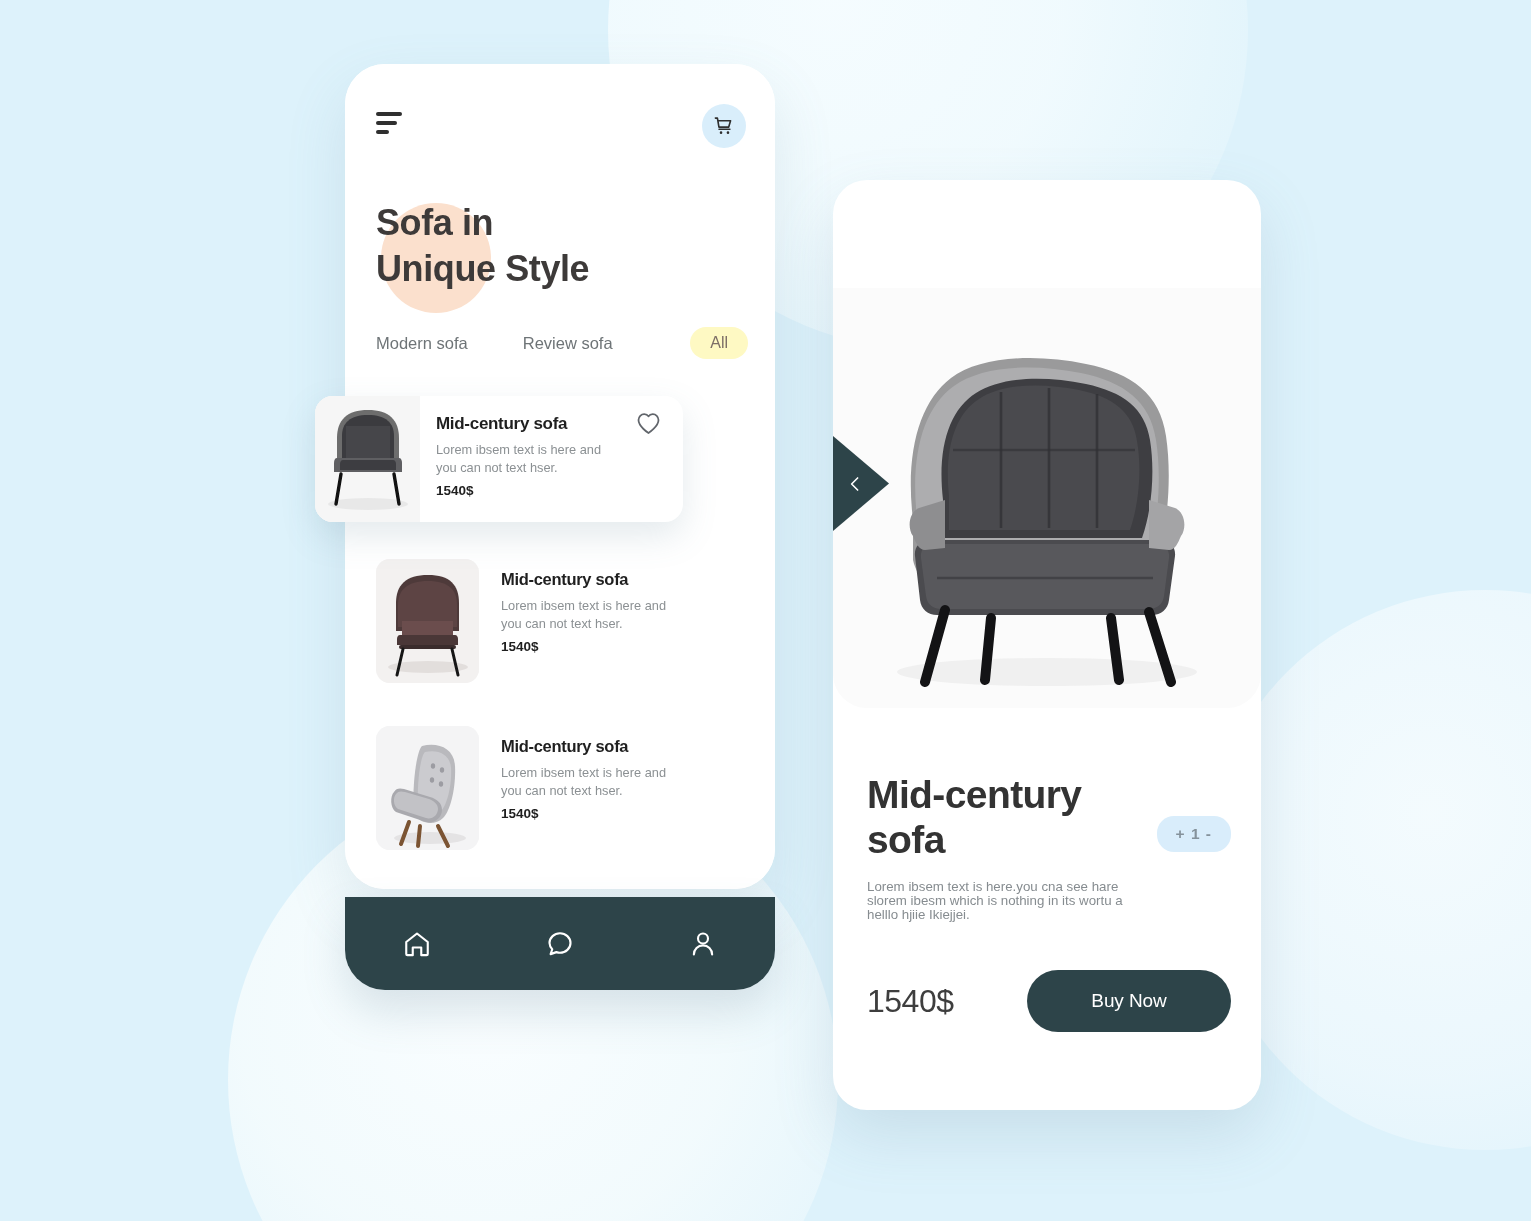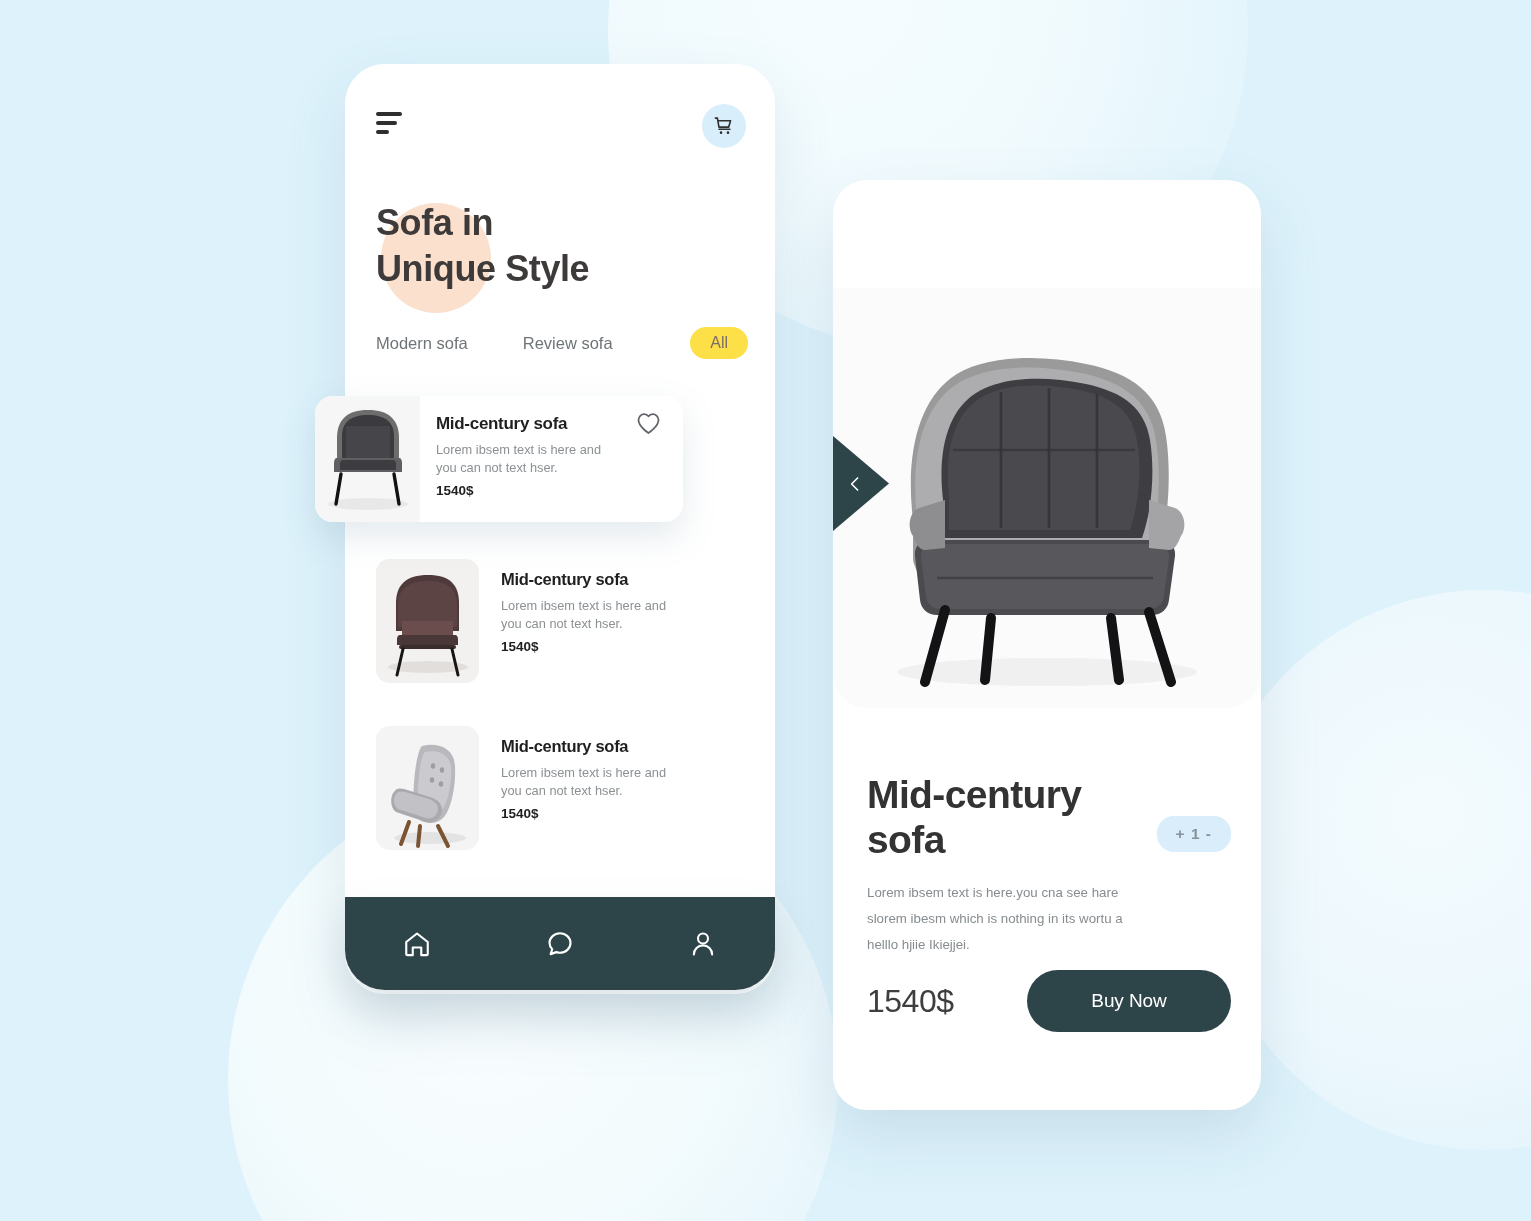--- a/index.html
+++ b/index.html
@@ -47,21 +47,21 @@
   .phone {
     position: absolute;
     background: #ffffff;
   }
 
   
   #phone-left {
     left: 345px;
     top: 64px;
     width: 430px;
-    height: 930px;
+    height: 825px;
     border-radius: 40px;
     box-shadow: 0 26px 60px rgba(105,140,160,.16);
     overflow: visible;
   }
   .phone-left-body {
     position: absolute;
     inset: 0;
     background: #fff;
     border-radius: 40px;
     overflow: hidden;
@@ -132,21 +132,21 @@
   }
   .tab {
     font-size: 16.5px;
     color: #6e7477;
     cursor: pointer;
     white-space: nowrap;
   }
   .tab:nth-child(1) { margin-right: 55px; }
   .tab-pill {
     margin-left: auto;
-    background: #fde047;
+    background: #fef9c3;
     color: #7c6e66;
     border-radius: 16px;
     padding: 7px 20px;
     font-size: 16px;
   }
 
   
   .featured-card {
     position: absolute;
     left: -30px;
@@ -357,21 +357,21 @@
     color: #85929b;
     letter-spacing: 1px;
     white-space: nowrap;
     cursor: pointer;
     flex: none;
     border: none;
   }
   .detail-desc {
     margin-top: 18px;
     font-size: 13.3px;
-    line-height: 26px;
+    line-height: 14px;
     color: #868c90;
     white-space: pre-line;
     max-width: 270px;
   }
 
   .purchase {
     position: absolute;
     left: 34px; right: 30px;
     top: 790px;
     display: flex;

